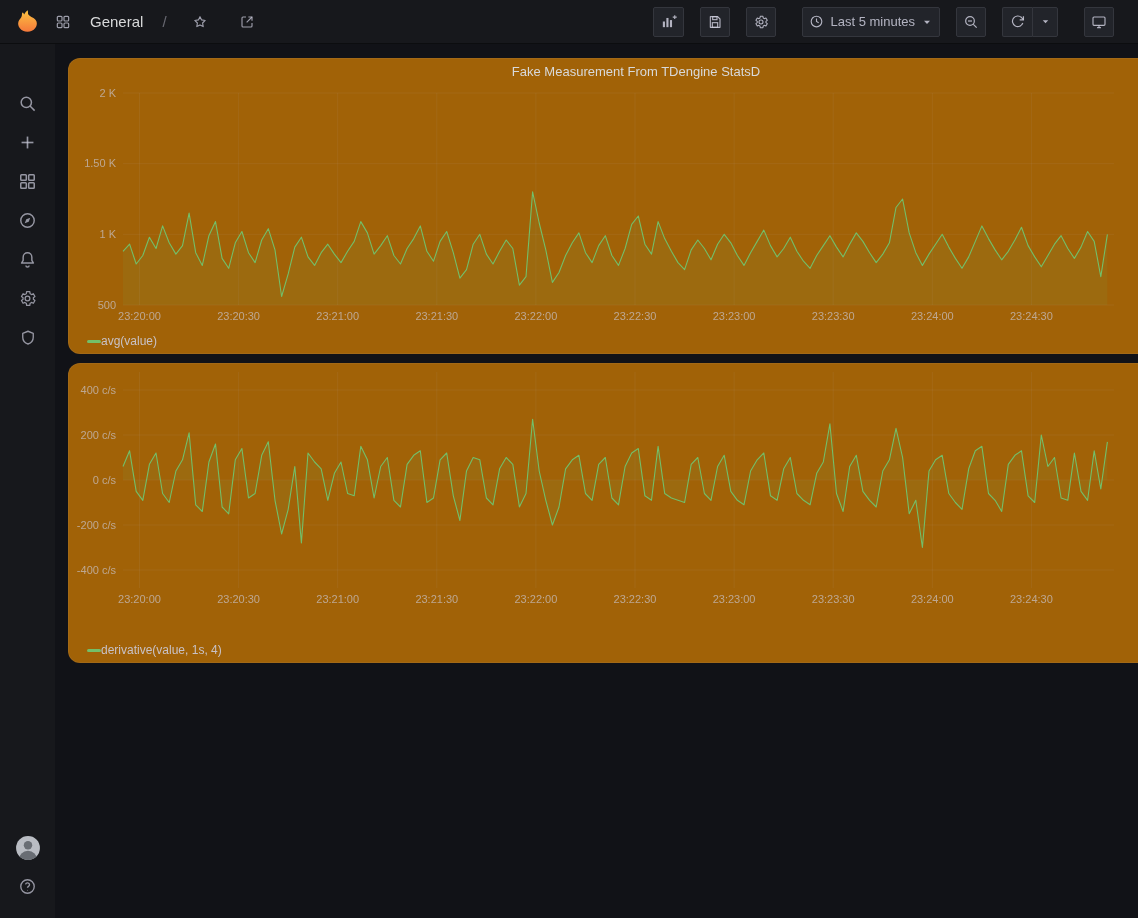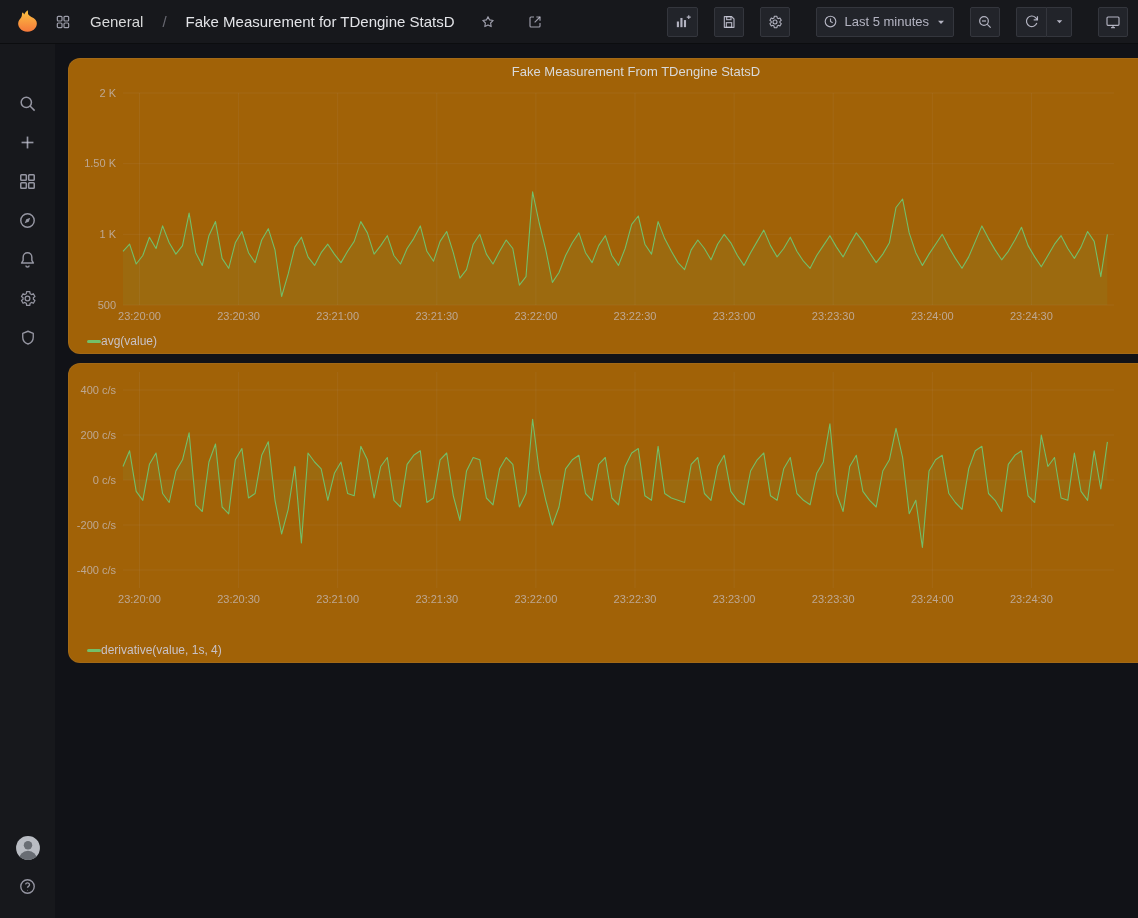--- a/index.html
+++ b/index.html
@@ -20,21 +20,21 @@
   .logo svg { width:27px; height:27px; }
   .breadcrumb { display:flex; align-items:center; gap:19px; font-size:15px; }
   .breadcrumb .icon { display:flex; color:rgba(204,204,220,0.75); }
   .breadcrumb a { color:#d8d9da; text-decoration:none; cursor:pointer; }
   .breadcrumb .sep { color:rgba(204,204,220,0.45); }
   .breadcrumb .page { color:#e3e4e8; }
   .ghost-btn {
     background:none; border:none; padding:2px 4px; margin:0 2px;
     color:rgba(204,204,220,0.75); display:flex; align-items:center; cursor:pointer;
   }
-  .nav-actions { margin-left:auto; display:flex; align-items:center; gap:16px; padding-right:10px; }
+  .nav-actions { margin-left:auto; display:flex; align-items:center; gap:16px; padding-right:24px; }
   .tbtn {
     height:30px; min-width:30px; padding:0 6px;
     background:#22242a; border:1px solid #34363d; border-radius:2px;
     color:rgba(204,204,220,0.85); display:inline-flex; align-items:center; justify-content:center;
     gap:6px; font-size:13px; font-family:inherit; cursor:pointer;
   }
   .tbtn svg { flex:none; }
   .split { display:inline-flex; }
   .split .tbtn:first-child { border-radius:2px 0 0 2px; border-right:none; }
   .split .tbtn:last-child  { border-radius:0 2px 2px 0; min-width:26px; padding:0 3px; }
@@ -89,21 +89,20 @@
     <span class="icon">
       <svg width="16" height="16" viewBox="0 0 24 24" fill="none" stroke="currentColor" stroke-width="1.8">
         <rect x="3.5" y="3.5" width="7" height="7" rx="1.5"></rect>
           <rect x="13.5" y="3.5" width="7" height="7" rx="1.5"></rect>
         <rect x="3.5" y="13.5" width="7" height="7" rx="1.5"></rect>
           <rect x="13.5" y="13.5" width="7" height="7" rx="1.5"></rect>
       </svg>
     </span>
     <a data-bind="topnav.breadcrumb.section">General</a>
     <span class="sep" data-bind="topnav.breadcrumb.separator">/</span>
-    <span class="page" data-bind="topnav.breadcrumb.page">Fake Measurement for TDengine StatsD</span>
     <button class="ghost-btn">
       <svg width="16" height="16" viewBox="0 0 24 24" fill="none" stroke="currentColor" stroke-width="1.7">
         <path d="M12 4l2.4 4.9 5.4.8-3.9 3.8.9 5.4-4.8-2.5-4.8 2.5.9-5.4L4.2 9.7l5.4-.8z" stroke-linejoin="round"></path>
       </svg>
     </button>
     <button class="ghost-btn">
       <svg width="16" height="16" viewBox="0 0 24 24" fill="none" stroke="currentColor" stroke-width="1.7">
         <path d="M14 4.5h5.5V10"></path>
           <path d="M19.5 4.5L11.5 12.5"></path>
         <path d="M19.5 13.5v4.5a1.5 1.5 0 0 1-1.5 1.5H6a1.5 1.5 0 0 1-1.5-1.5V6A1.5 1.5 0 0 1 6 4.5h4.5"></path>

